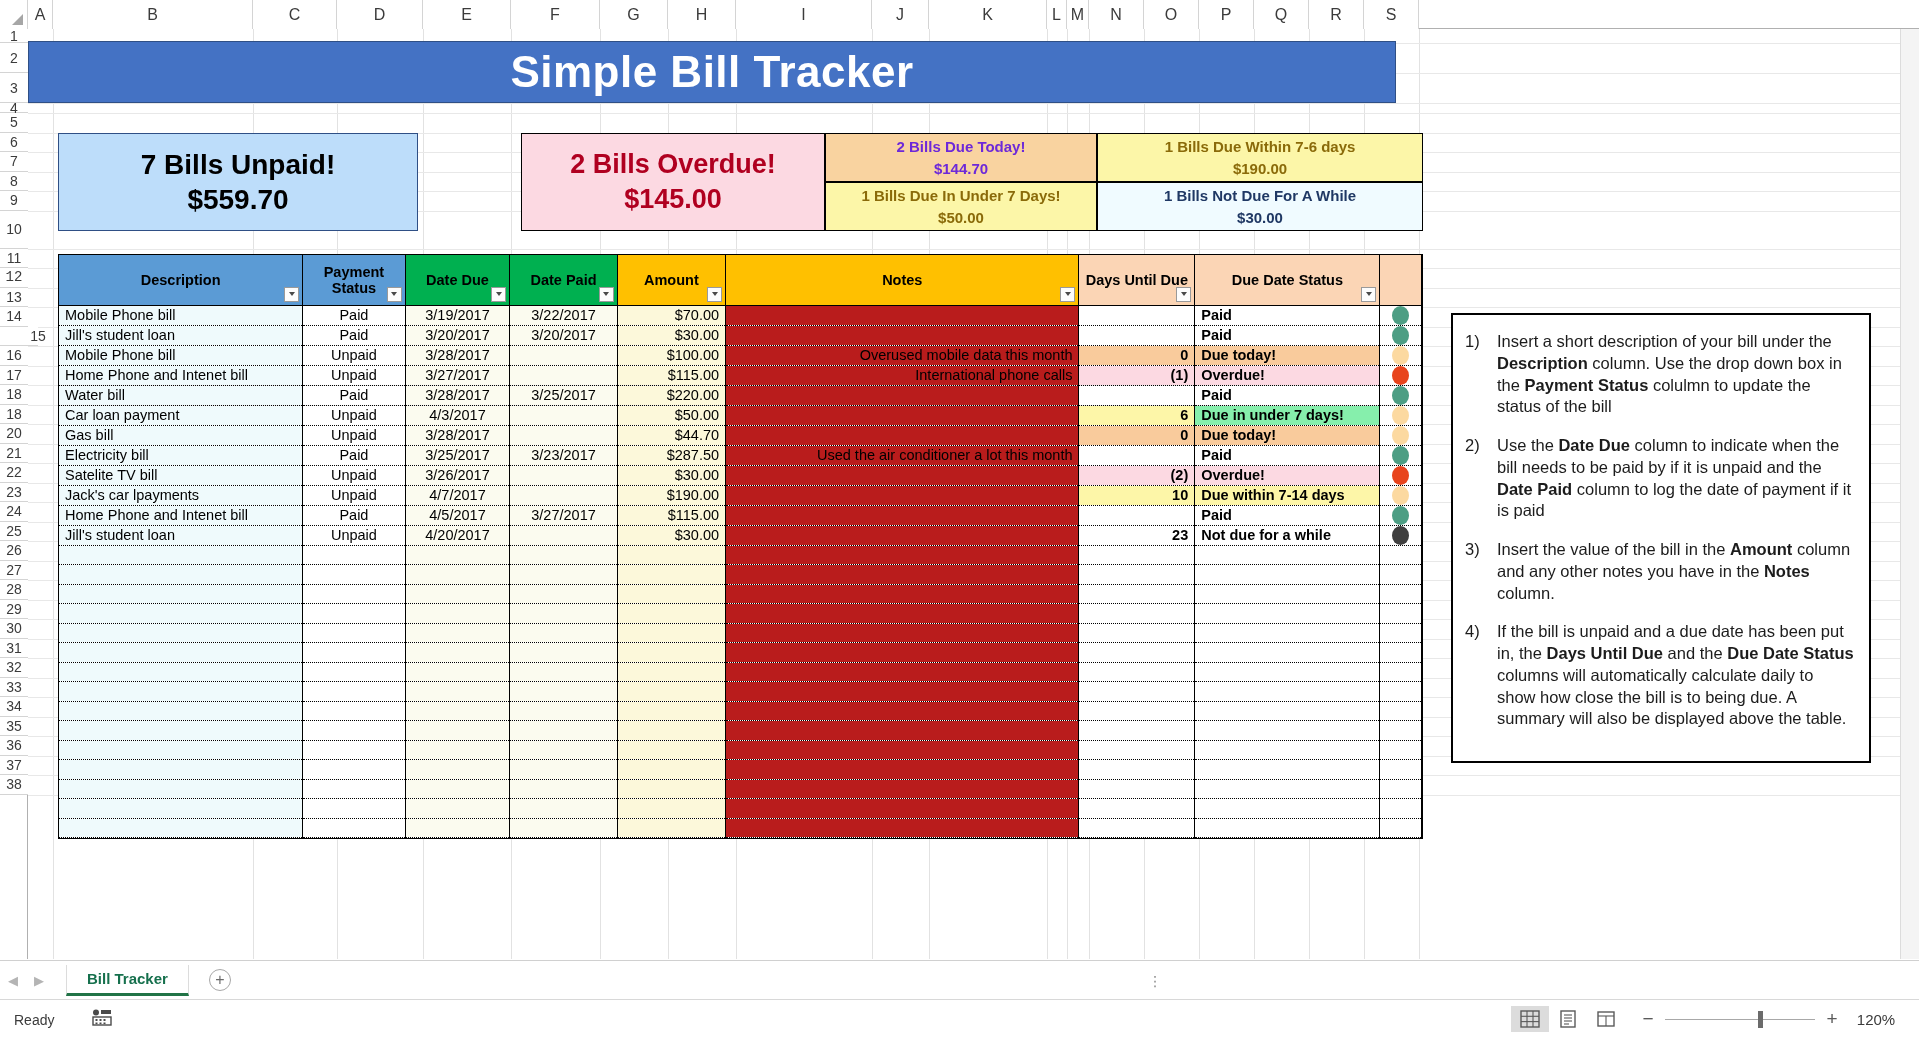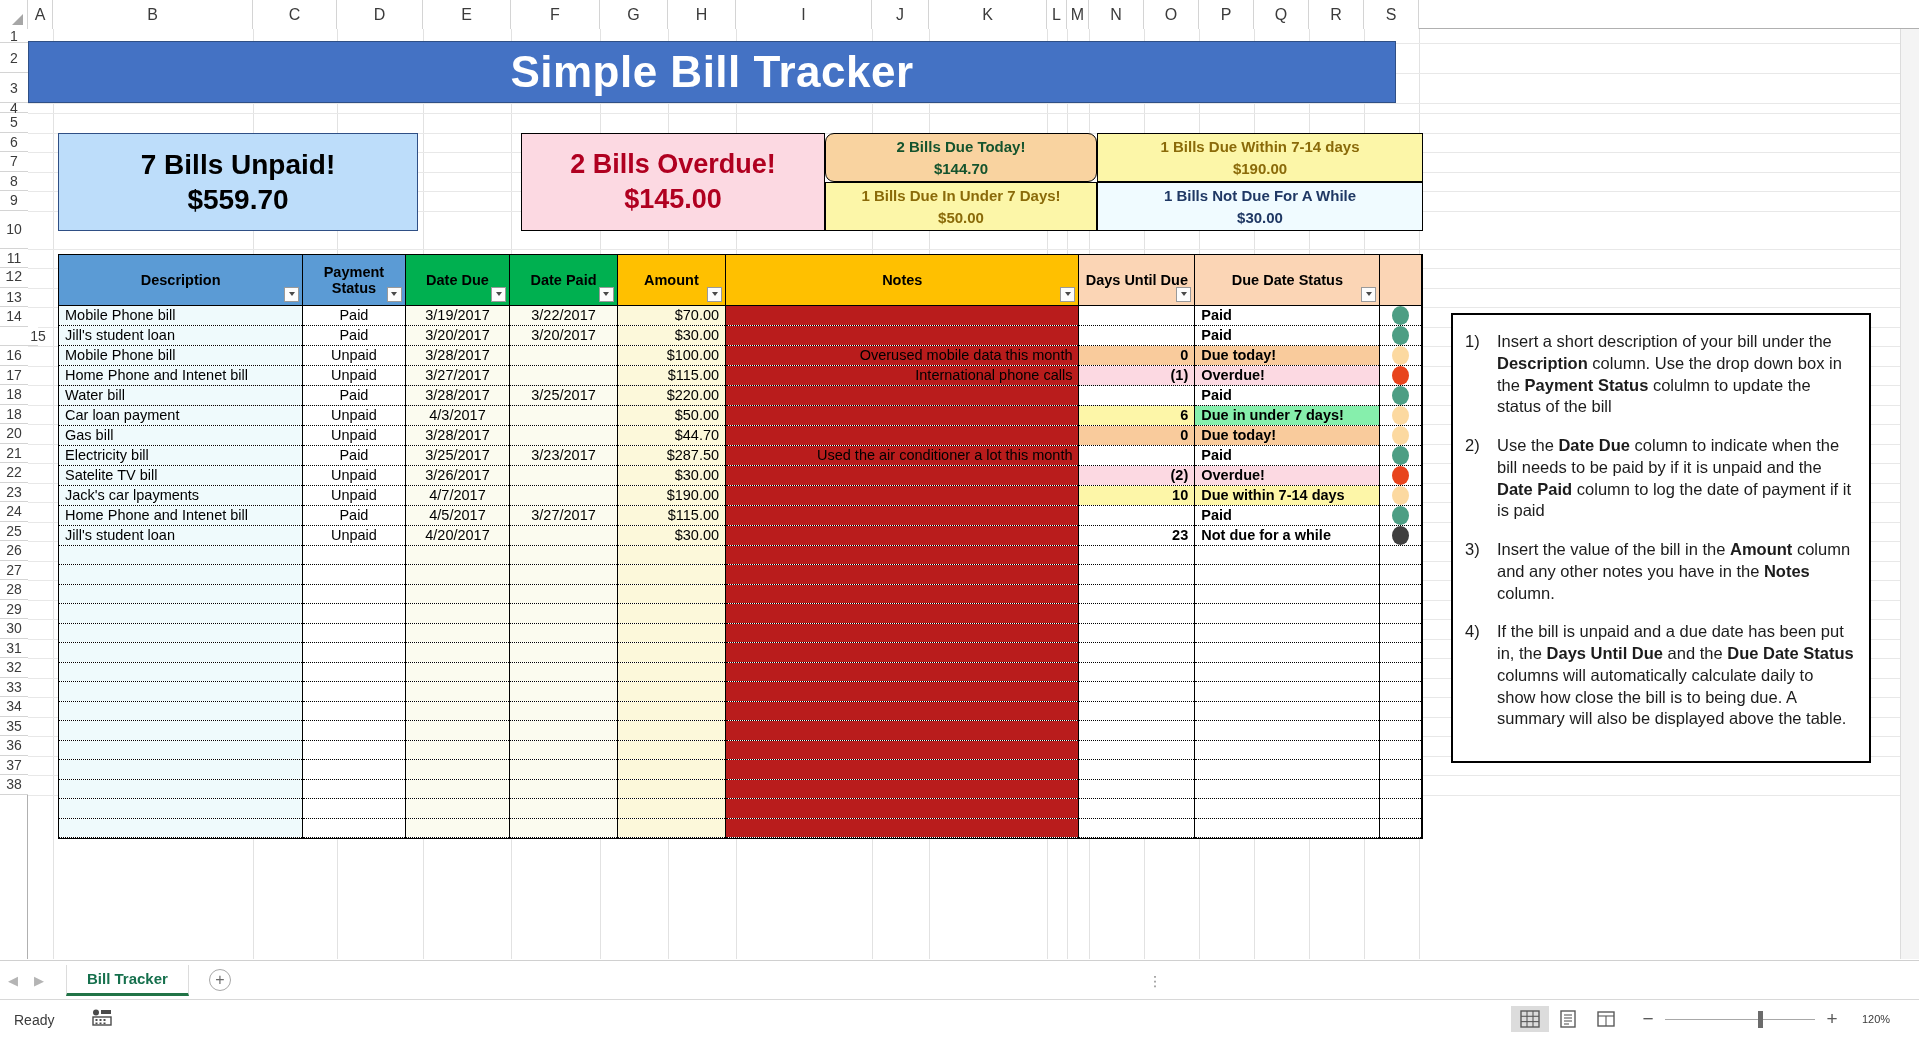--- a/index.html
+++ b/index.html
@@ -107,21 +107,21 @@
   #overdue-box .l2 { font-size: 27px; font-weight: bold; line-height: 1.3; }
 
   .mini {
     position: absolute;
     display: flex; flex-direction: column;
     align-items: center; justify-content: center;
     font-size: 15px; font-weight: bold;
     line-height: 1.45;
     border: 1px solid #000;
   }
-  #due-today    { left: 825px;  top: 133px; width: 272px; height: 49px; background: #f9d3a0; color: #14532d; border-radius: 9px; }
+  #due-today    { left: 825px;  top: 133px; width: 272px; height: 49px; background: #f9d3a0; color: #6d28d9; }
   #due-under7   { left: 825px;  top: 182px; width: 272px; height: 49px; background: #fcf6a8; color: #8a6a09; }
   #due-7-14     { left: 1097px; top: 133px; width: 326px; height: 49px; background: #fcf6a8; color: #8a6a09; }
   #not-due      { left: 1097px; top: 182px; width: 326px; height: 49px; background: #f0fbff; color: #1f3864; }
 
   
   #table {
     position: absolute;
     left: 58px; top: 254px;
     width: 1365px;
     border-left: 1px solid #000;
@@ -325,21 +325,21 @@
   #zoom-area { display: flex; align-items: center; margin-left: 10px; }
   #zoom-minus, #zoom-plus { width: 26px; text-align: center; font-size: 19px; color: #5a5a5a; }
   #zoom-track {
     width: 150px; height: 1px; background: #a8a8a8;
     position: relative; margin: 0 4px;
   }
   #zoom-thumb {
     position: absolute; left: 93px; top: -8px;
     width: 5px; height: 17px; background: #6b6b6b;
   }
-  #zoom-label { width: 62px; text-align: center; font-size: 11px; color: #3b3b3b; margin-right: 12px; }
+  #zoom-label { width: 62px; text-align: center; font-size: 15px; color: #3b3b3b; margin-right: 12px; }
 </style>
 </head>
 <body>
 
 <div id="grid">
     <div class="gridline-v" style="left: 25px; height: 930px;"></div>
     <div class="gridline-v" style="left: 225px; height: 930px;"></div>
     <div class="gridline-v" style="left: 309px; height: 930px;"></div>
     <div class="gridline-v" style="left: 395px; height: 930px;"></div>
     <div class="gridline-v" style="left: 483px; height: 930px;"></div>
@@ -479,21 +479,21 @@
   <div>2 Bills Due Today!</div>
   <div>$144.70</div>
 </div>
 
 <div id="due-under7" class="mini">
   <div>1 Bills Due In Under 7 Days!</div>
   <div>$50.00</div>
 </div>
 
 <div id="due-7-14" class="mini">
-  <div>1 Bills Due Within 7-14 days</div>
+  <div>1 Bills Due Within 7-6 days</div>
   <div>$190.00</div>
 </div>
 
 <div id="not-due" class="mini">
   <div>1 Bills Not Due For A While</div>
   <div>$30.00</div>
 </div>
 
 <div id="table">
   <table>

